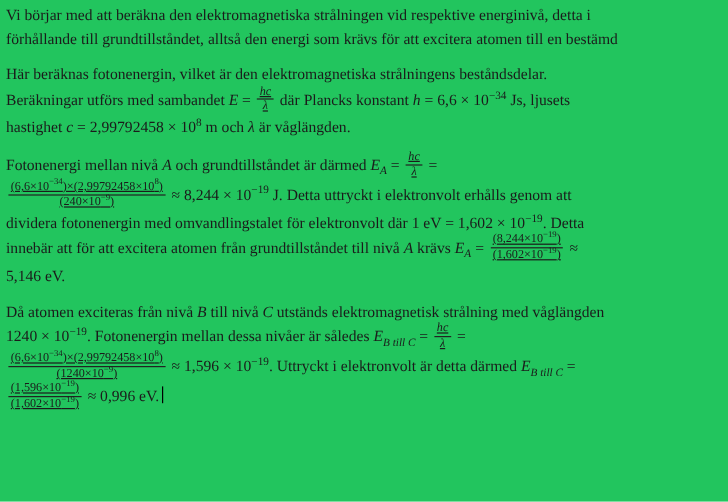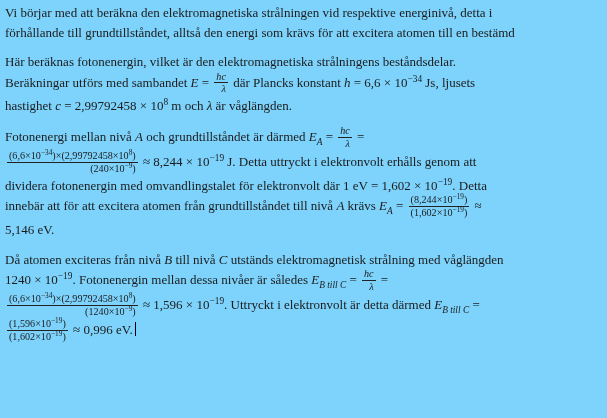--- a/index.html
+++ b/index.html
@@ -5,21 +5,21 @@
   html, body { margin: 0; padding: 0; }
   body {
     width: 607px;
     height: 418px;
     background: #ffffff;
     overflow: hidden;
   }
   .page {
     width: 607px;
     height: 418px;
-    background: #7dd3fc;
+    background: #22c55e;
     box-sizing: border-box;
   }
   .doc {
     font-family: "Liberation Serif", "DejaVu Serif", serif;
     font-size: 13px;
     line-height: 1.5;
     color: #1b1b1b;
     padding: 3px 8px 0 5px;
   }
   .para { margin: 0 0 10px 0; }
@@ -33,26 +33,27 @@
   }
   .sub {
     font-size: 0.72em;
     vertical-align: sub;
     font-style: italic;
     line-height: 0;
   }
   .frac {
     display: inline-block;
     vertical-align: middle;
-    text-align: right;
+    text-align: center;
     font-size: 0.78em;
     line-height: 1.18;
     margin: 0 2px;
     position: relative;
     top: -1px;
+    text-decoration: underline;
   }
   .frac .num {
     display: block;
     border-bottom: 1px solid #222;
     padding: 0 2px;
   }
   .frac .den {
     display: block;
     padding: 0 2px;
   }

